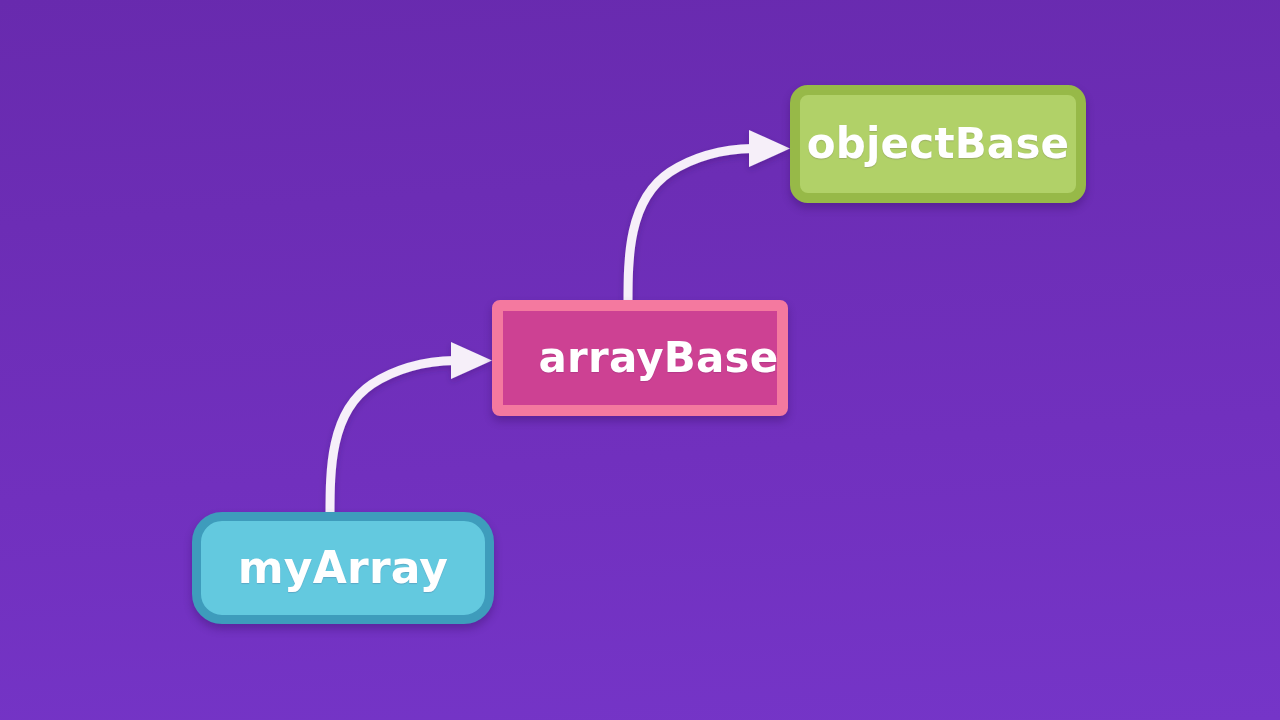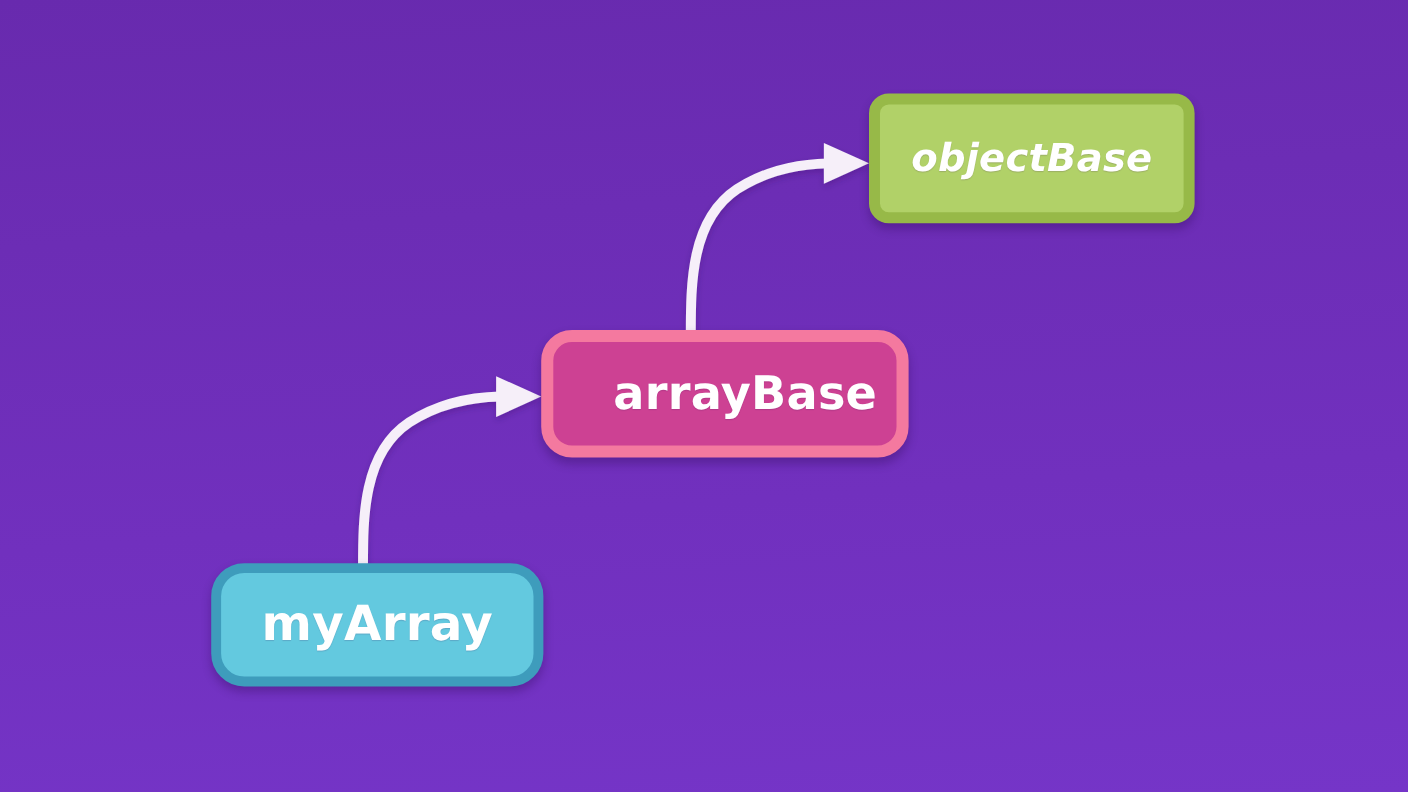--- a/index.html
+++ b/index.html
@@ -63,42 +63,42 @@
     border-color: #3E9CBC;
     border-width: 9px;
     border-radius: 30px;
   }
   #node-myarray .node-label { font-size: 44px; }
 
   
   #node-arraybase {
     left: 492px;
     top: 300px;
-    width: 334px;
+    width: 296px;
     height: 116px;
     background: #CD4193;
     border-color: #F4799F;
     border-width: 11px;
-    border-radius: 28px;
+    border-radius: 8px;
     padding-left: 37px;
   }
   #node-arraybase .node-label { font-size: 42px; }
 
   
   #node-objectbase {
     left: 790px;
     top: 85px;
     width: 296px;
     height: 118px;
     background: #B1D168;
     border-color: #97B948;
     border-width: 10px;
     border-radius: 18px;
   }
-  #node-objectbase .node-label { font-size: 35px; font-style: italic; }
+  #node-objectbase .node-label { font-size: 42px; }
 </style>
 </head>
 <body>
 
 <div id="stage">
 
   <svg id="connectors" viewBox="0 0 1280 720">
     <defs>
       <filter id="arrow-shadow" x="-30%" y="-30%" width="160%" height="160%">
         <feDropShadow dx="0" dy="3" stdDeviation="3" flood-color="#2B0B4C" flood-opacity="0.25"></feDropShadow>

